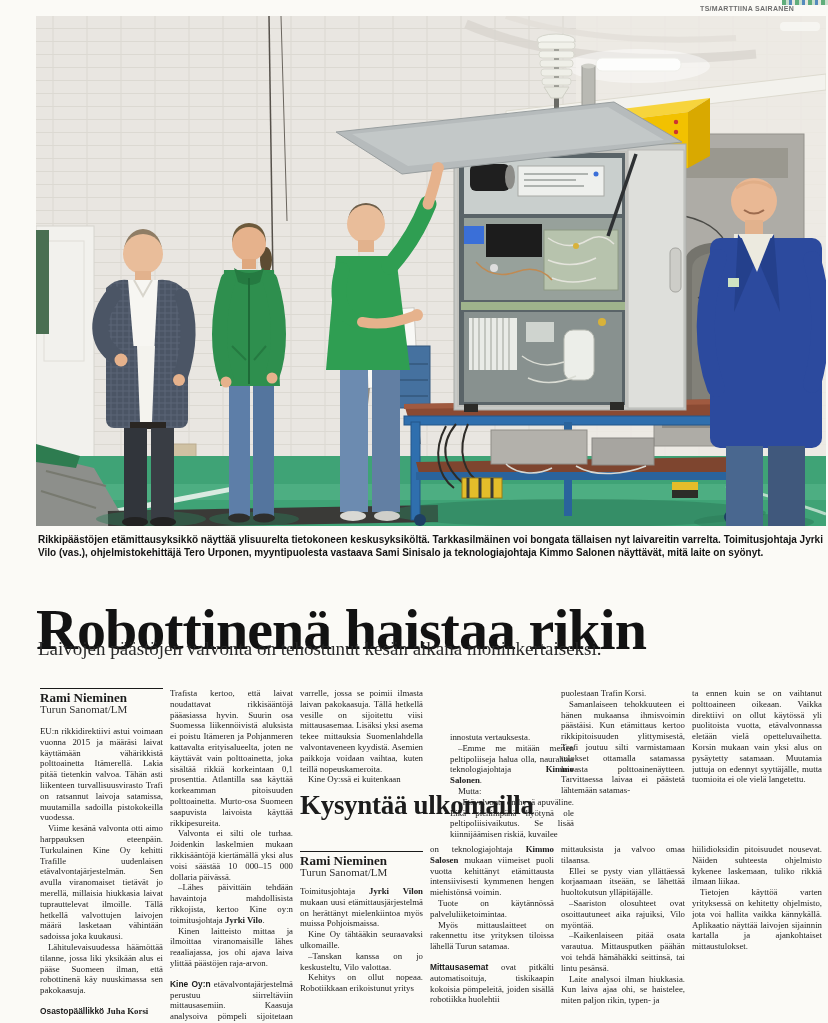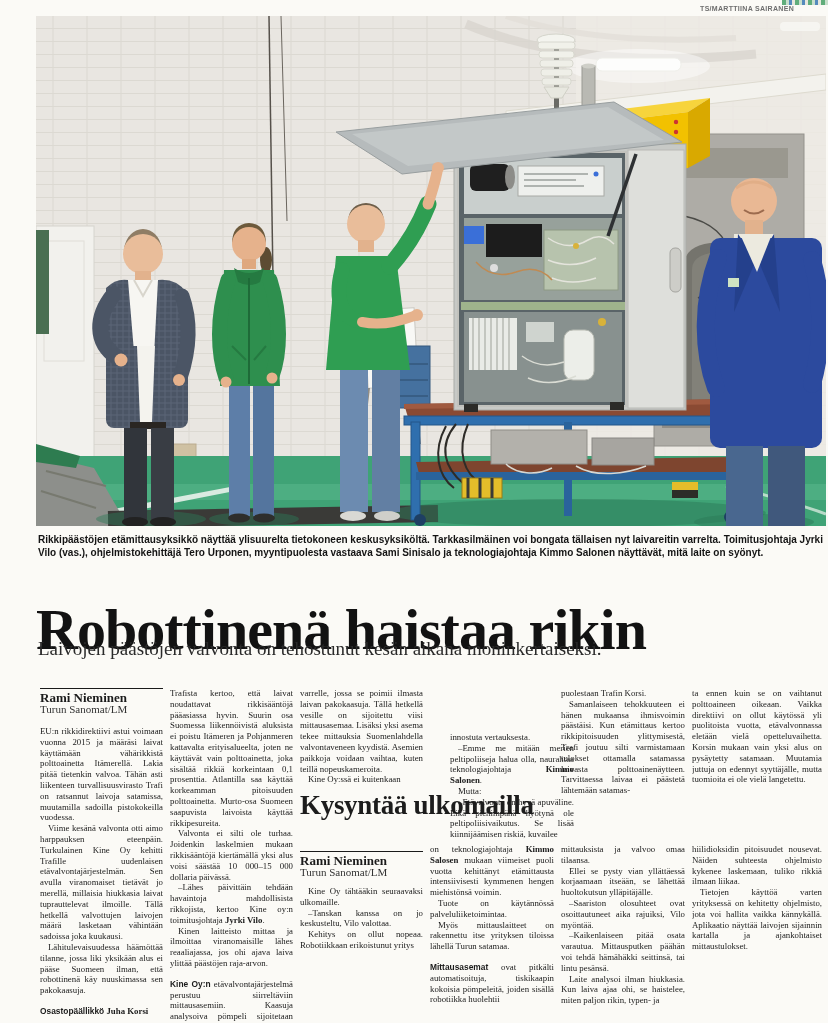--- a/index.html
+++ b/index.html
@@ -327,20 +327,21 @@
 
     <h2 class="heading2" style="margin:0;">Kysyntää ulkomailla</h2>
 
     <div class="byline byline2">
       <div class="rule"></div>
       <div class="by-name">Rami Nieminen</div>
       <div class="by-org">Turun Sanomat/LM</div>
     </div>
 
     <div class="col a2c3">
+        <p class="para">Toimitusjohtaja <b>Jyrki Vilon</b> mukaan uusi etämittausjärjestelmä on herättänyt mielenkiintoa myös muissa Pohjoismaissa.</p>
         <p class="para ind">Kine Oy tähtääkin seuraavaksi ulkomaille.</p>
         <p class="para ind">–Tanskan kanssa on jo keskusteltu, Vilo valottaa.</p>
         <p class="para ind">Kehitys on ollut nopeaa. Robotiikkaan erikoistunut yritys</p>
       </div>
     <div class="col a2c4">
         <p class="para">on teknologiajohtaja <b>Kimmo Salosen</b> mukaan viimeiset puoli vuotta kehittänyt etämittausta intensiivisesti kymmenen hengen miehistönsä voimin.</p>
         <p class="para ind">Tuote on käytännössä palveluliiketoimintaa.</p>
         <p class="para ind">Myös mittauslaitteet on rakennettu itse yrityksen tiloissa lähellä Turun satamaa.</p>
         <p class="para gap"><span class="lead">Mittausasemat</span> ovat pitkälti automatisoituja, tiskikaapin kokoisia pömpeleitä, joiden sisällä robotiikka huolehtii</p>
       </div>

